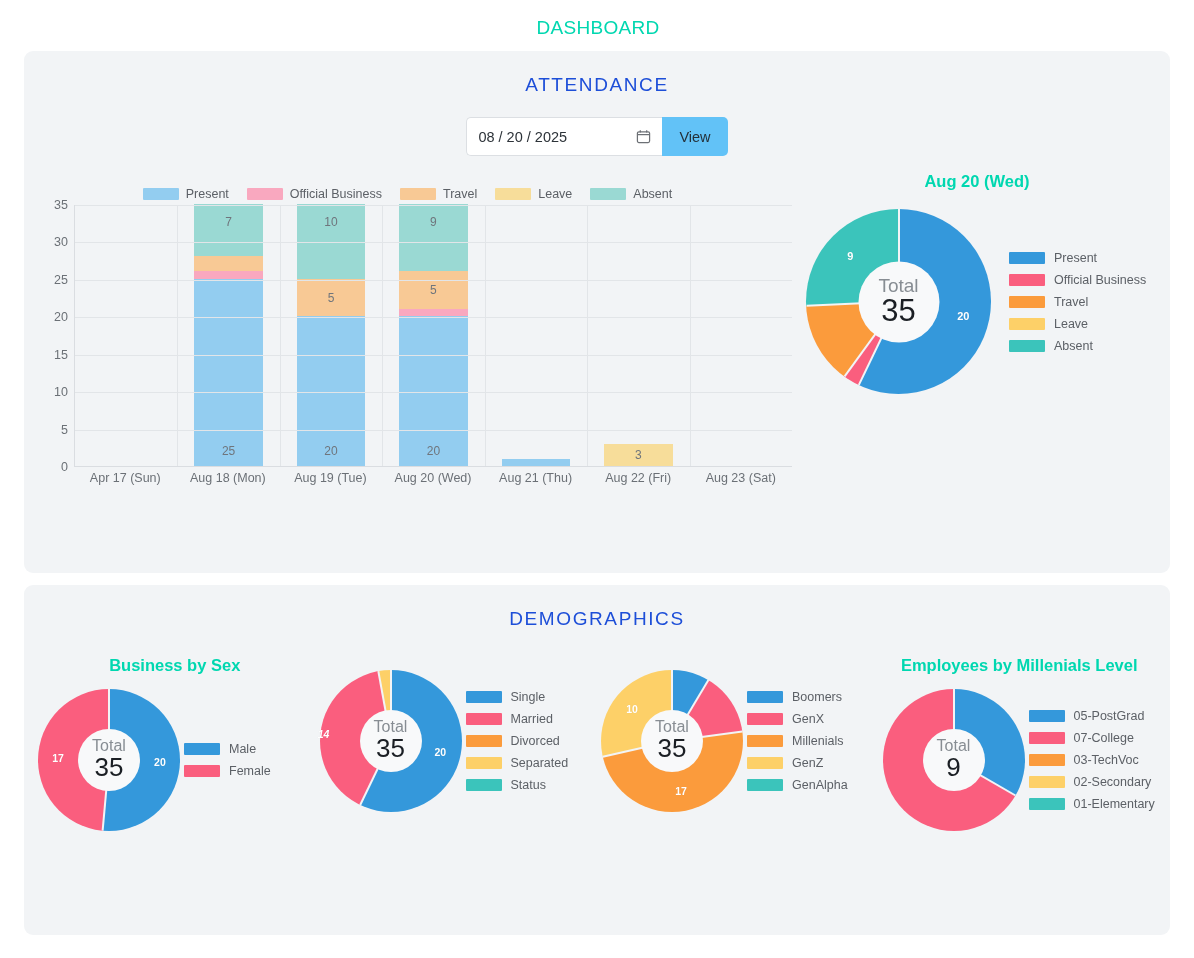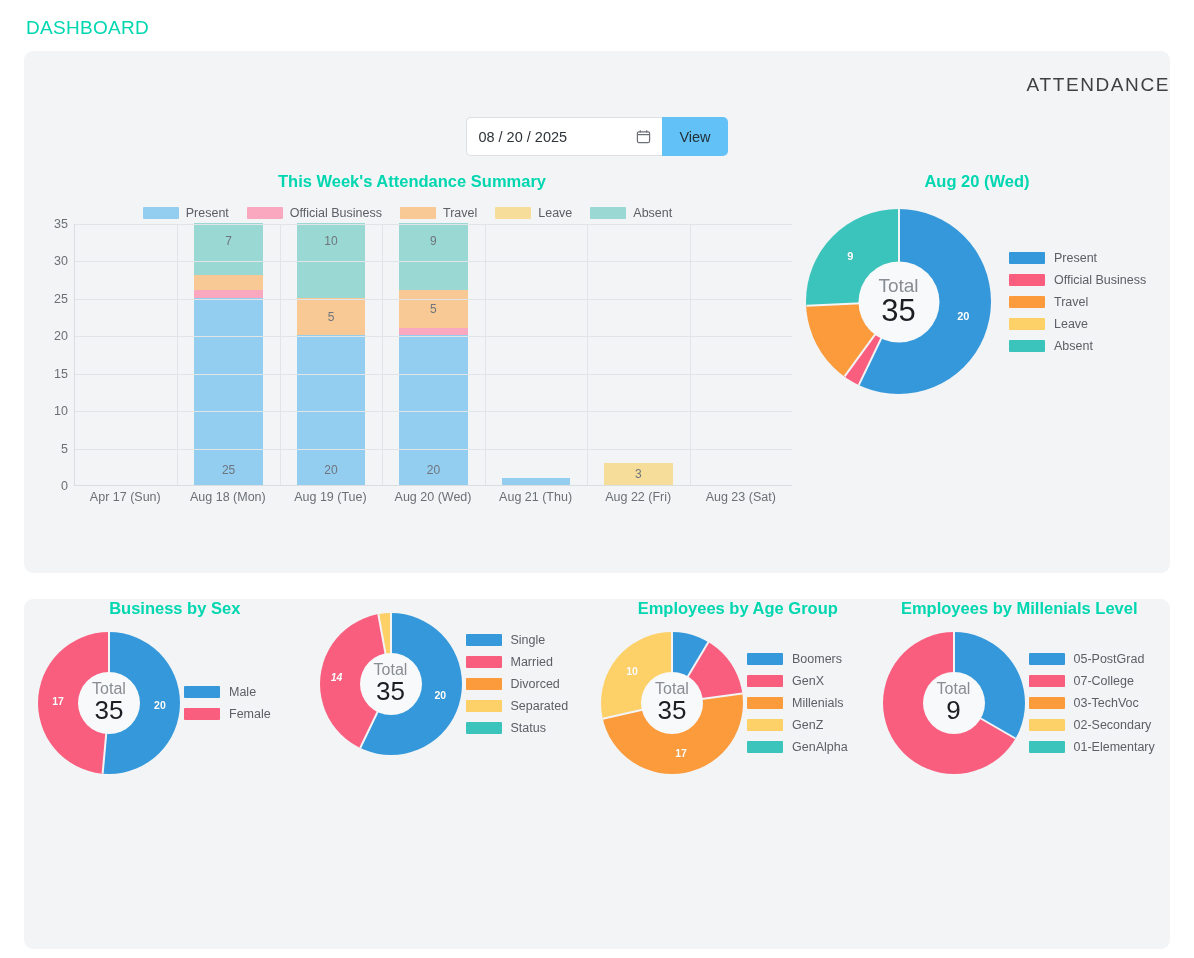--- a/index.html
+++ b/index.html
@@ -10,35 +10,36 @@
     overflow: hidden;
   }
   .page { width: 1194px; height: 958px; position: relative; padding: 0 24px; }
 
   .page-title {
     color: #00d7b0;
     font-size: 19px;
     font-weight: 400;
     letter-spacing: .3px;
     padding: 17px 0 12px 2px;
+    text-align: center;
   }
 
   .panel {
     background: #f2f4f6;
     border-radius: 9px;
     position: relative;
   }
   .panel-attendance { height: 522px; margin-bottom: 12px; }
   .panel-demographics { height: 350px; }
 
   .panel-heading {
-    text-align: right;
+    text-align: center;
     font-size: 19px;
     letter-spacing: 1.6px;
-    color: #404040;
+    color: #1d4ed8;
     font-weight: 400;
     padding-top: 23px;
   }
 
   
   .date-row {
     display: flex; justify-content: center; align-items: center;
     margin-top: 21px;
   }
   .date-field {
@@ -170,21 +171,20 @@
             <line x1="11.4" y1="1.2" x2="11.4" y2="3.6" stroke="#3c4148" stroke-width="1.3"></line>
           </svg>
         </span>
       </div>
       <button class="view-btn">View</button>
     </div>
 
     <div class="charts-row">
 
       <div class="bar-col">
-        <div class="chart-title">This Week's Attendance Summary</div>
         <div class="bar-legend" id="barLegend">
             <div class="li">
               <span class="swatch" style="background: rgb(147, 205, 240);"></span>
               <span>Present</span>
             </div>
             <div class="li">
               <span class="swatch" style="background: rgb(249, 168, 191);"></span>
               <span>Official Business</span>
             </div>
             <div class="li">
@@ -338,20 +338,21 @@
                 </div>
               </div>
             </div>
         </div>
       </div>
 
     </div>
   </div>
 
   <div class="panel panel-demographics">
+    <div class="panel-heading">DEMOGRAPHICS</div>
     <div class="demo-grid" id="demoGrid">
         <div class="demo-cell">
           <div class="demo-title">Business by Sex</div>
           <div class="demo-body">
             <div class="demo-donut-holder">
               <div class="donut" style="width: 142px; height: 142px; background: conic-gradient(rgb(52, 152, 219) 0deg, rgb(52, 152, 219) 185.143deg, rgb(250, 94, 126) 185.143deg, rgb(250, 94, 126) 360deg);">
                 <div style="position: absolute; left: 50%; top: 0px; width: 2px; height: 50%; background: rgb(242, 244, 246); transform-origin: 50% 100%; transform: translateX(-50%) rotate(0deg);"></div>
                 <div style="position: absolute; left: 50%; top: 0px; width: 2px; height: 50%; background: rgb(242, 244, 246); transform-origin: 50% 100%; transform: translateX(-50%) rotate(185.143deg);"></div>
                 <div class="hole" style="width: 62px; height: 62px; background: rgb(248, 249, 250);">
                   <div class="t-word" style="font-size: 16px;">Total</div>
@@ -380,21 +381,21 @@
             <div class="demo-donut-holder">
               <div class="donut" style="width: 142px; height: 142px; background: conic-gradient(rgb(52, 152, 219) 0deg, rgb(52, 152, 219) 205.714deg, rgb(250, 94, 126) 205.714deg, rgb(250, 94, 126) 349.714deg, rgb(253, 208, 104) 349.714deg, rgb(253, 208, 104) 360deg);">
                 <div style="position: absolute; left: 50%; top: 0px; width: 2px; height: 50%; background: rgb(242, 244, 246); transform-origin: 50% 100%; transform: translateX(-50%) rotate(0deg);"></div>
                 <div style="position: absolute; left: 50%; top: 0px; width: 2px; height: 50%; background: rgb(242, 244, 246); transform-origin: 50% 100%; transform: translateX(-50%) rotate(205.714deg);"></div>
                 <div style="position: absolute; left: 50%; top: 0px; width: 2px; height: 50%; background: rgb(242, 244, 246); transform-origin: 50% 100%; transform: translateX(-50%) rotate(349.714deg);"></div>
                 <div class="hole" style="width: 62px; height: 62px; background: rgb(248, 249, 250);">
                   <div class="t-word" style="font-size: 16px;">Total</div>
                   <div class="t-num" style="font-size: 26px;">35</div>
                 </div>
                 <span class="slice-label" style="left: 120.721px; top: 82.3486px; font-size: 10.5px;">20</span>
-                <span class="slice-label" style="left: 17px; top: 64.1541px; font-size: 10.5px; font-style: italic;">14</span>
+                <span class="slice-label" style="left: 4px; top: 64.1541px; font-size: 10.5px; font-style: italic;">14</span>
               </div>
             </div>
             <div class="demo-legend-holder">
               <div class="donut-legend">
                 <div class="li">
                   <span class="sw" style="background: rgb(52, 152, 219);"></span>
                   <span>Single</span>
                 </div>
                 <div class="li">
                   <span class="sw" style="background: rgb(250, 94, 126);"></span>
@@ -410,21 +411,20 @@
                 </div>
                 <div class="li">
                   <span class="sw" style="background: rgb(59, 196, 187);"></span>
                   <span>Status</span>
                 </div>
               </div>
             </div>
           </div>
         </div>
         <div class="demo-cell">
-          <div class="demo-title">Employees by Age Group</div>
           <div class="demo-body">
             <div class="demo-donut-holder">
               <div class="donut" style="width: 142px; height: 142px; background: conic-gradient(rgb(52, 152, 219) 0deg, rgb(52, 152, 219) 30.8571deg, rgb(250, 94, 126) 30.8571deg, rgb(250, 94, 126) 82.2857deg, rgb(251, 155, 60) 82.2857deg, rgb(251, 155, 60) 257.143deg, rgb(253, 208, 104) 257.143deg, rgb(253, 208, 104) 360deg);">
                 <div style="position: absolute; left: 50%; top: 0px; width: 2px; height: 50%; background: rgb(242, 244, 246); transform-origin: 50% 100%; transform: translateX(-50%) rotate(0deg);"></div>
                 <div style="position: absolute; left: 50%; top: 0px; width: 2px; height: 50%; background: rgb(242, 244, 246); transform-origin: 50% 100%; transform: translateX(-50%) rotate(30.8571deg);"></div>
                 <div style="position: absolute; left: 50%; top: 0px; width: 2px; height: 50%; background: rgb(242, 244, 246); transform-origin: 50% 100%; transform: translateX(-50%) rotate(82.2857deg);"></div>
                 <div style="position: absolute; left: 50%; top: 0px; width: 2px; height: 50%; background: rgb(242, 244, 246); transform-origin: 50% 100%; transform: translateX(-50%) rotate(257.143deg);"></div>
                 <div class="hole" style="width: 62px; height: 62px; background: rgb(248, 249, 250);">
                   <div class="t-word" style="font-size: 16px;">Total</div>
                   <div class="t-num" style="font-size: 26px;">35</div>

